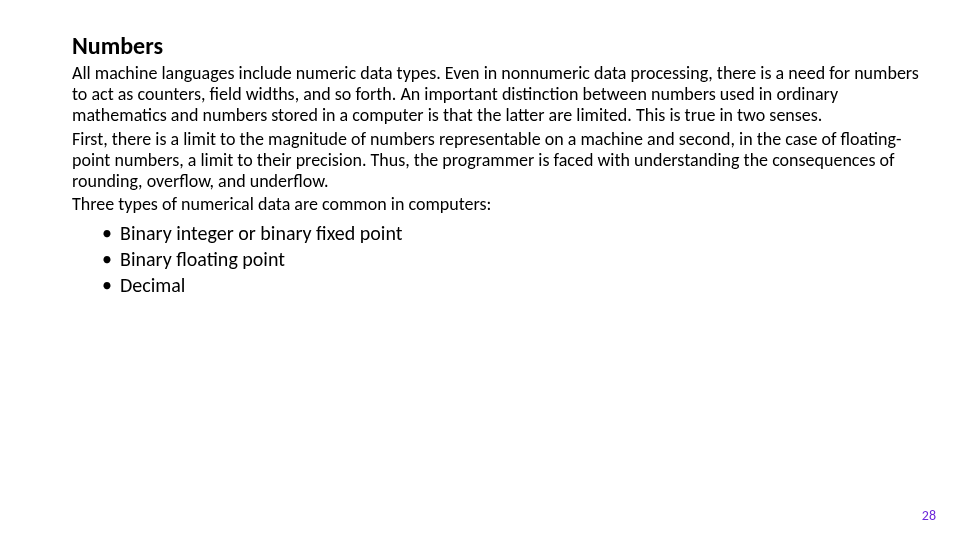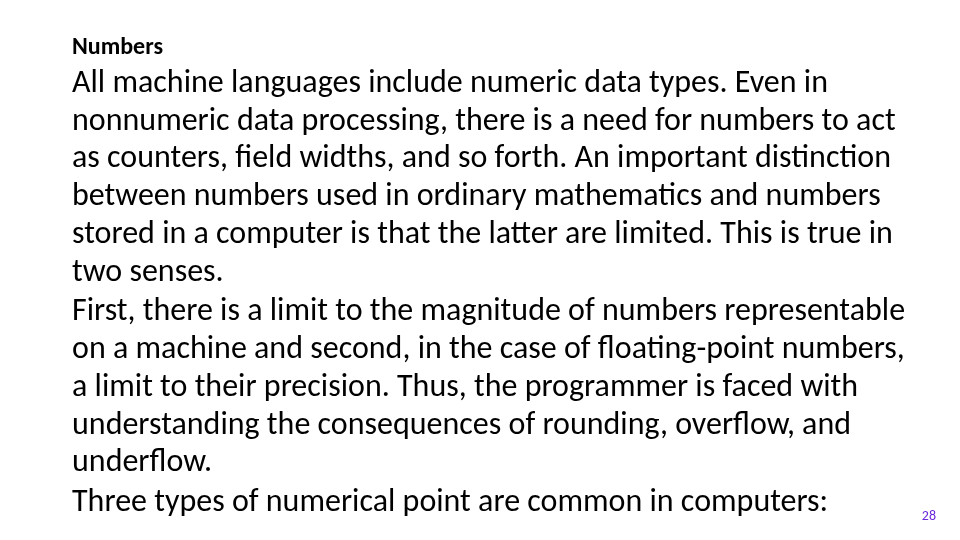--- a/index.html
+++ b/index.html
@@ -19,21 +19,21 @@
     box-sizing: border-box;
     padding: 32px 36px 0 72px;
   }
   .heading {
     font-weight: 700;
     font-size: 24px;
     line-height: 1.2;
     margin-bottom: 2px;
   }
   .para {
-    font-size: 32px;
+    font-size: 18px;
     line-height: 1.18;
     margin-bottom: 2px;
   }
   .bullets {
     margin: 6px 0 0 0;
     padding-left: 48px;
     list-style: none;
   }
   .bullets li {
     font-size: 20px;
@@ -58,18 +58,23 @@
 <body>
 
 <div class="slide">
 
   <div class="heading">Numbers</div>
 
   <div class="para">All machine languages include numeric data types. Even in nonnumeric data processing, there is a need for numbers to act as counters, field widths, and so forth. An important distinction between numbers used in ordinary mathematics and numbers stored in a computer is that the latter are limited. This is true in two senses.</div>
 
   <div class="para">First, there is a limit to the magnitude of numbers representable on a machine and second, in the case of floating-point numbers, a limit to their precision. Thus, the programmer is faced with understanding the consequences of rounding, overflow, and underflow.</div>
 
-  <div class="para">Three types of numerical point are common in computers:</div>
+  <div class="para">Three types of numerical data are common in computers:</div>
 
+  <ul class="bullets">
+    <li>Binary integer or binary fixed point</li>
+    <li>Binary floating point</li>
+    <li>Decimal</li>
+  </ul>
 
   <div class="page-num">28</div>
 
 </div>
 
 </body></html>

